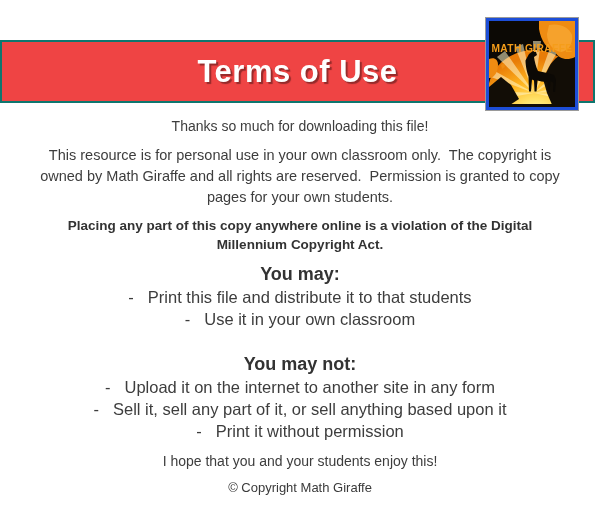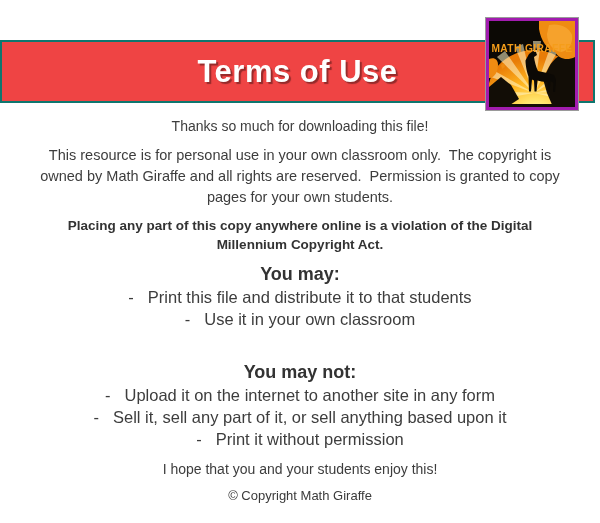--- a/index.html
+++ b/index.html
@@ -38,21 +38,21 @@
     color: #ffffff;
     text-shadow: 2px 2px 1px rgba(0,0,0,0.38);
   }
   
   .logo-frame {
     position: absolute;
     top: 18px;
     left: 486px;
     width: 86px;
     height: 86px;
-    border: 3px solid #a21caf;
+    border: 3px solid #1d4ed8;
     box-shadow: 0 0 0 1px #9a9a9a;
     background: #0c0905;
   }
   .logo-frame svg { display: block; }
   
   .content {
     position: absolute;
     top: 107px;
     left: 0;
     width: 600px;
@@ -81,21 +81,21 @@
     white-space: pre-wrap;
   }
   .section-heading {
     margin: 8px auto 0;
     font-size: 18px;
     line-height: 24px;
     font-weight: bold;
     color: #333333;
   }
   .section-heading.gap {
-    margin-top: 30px;
+    margin-top: 22px;
   }
   .li {
     font-size: 16.5px;
     line-height: 22px;
     color: #3d3d3d;
   }
   .li .dash {
     display: inline-block;
     margin-right: 14px;
   }

